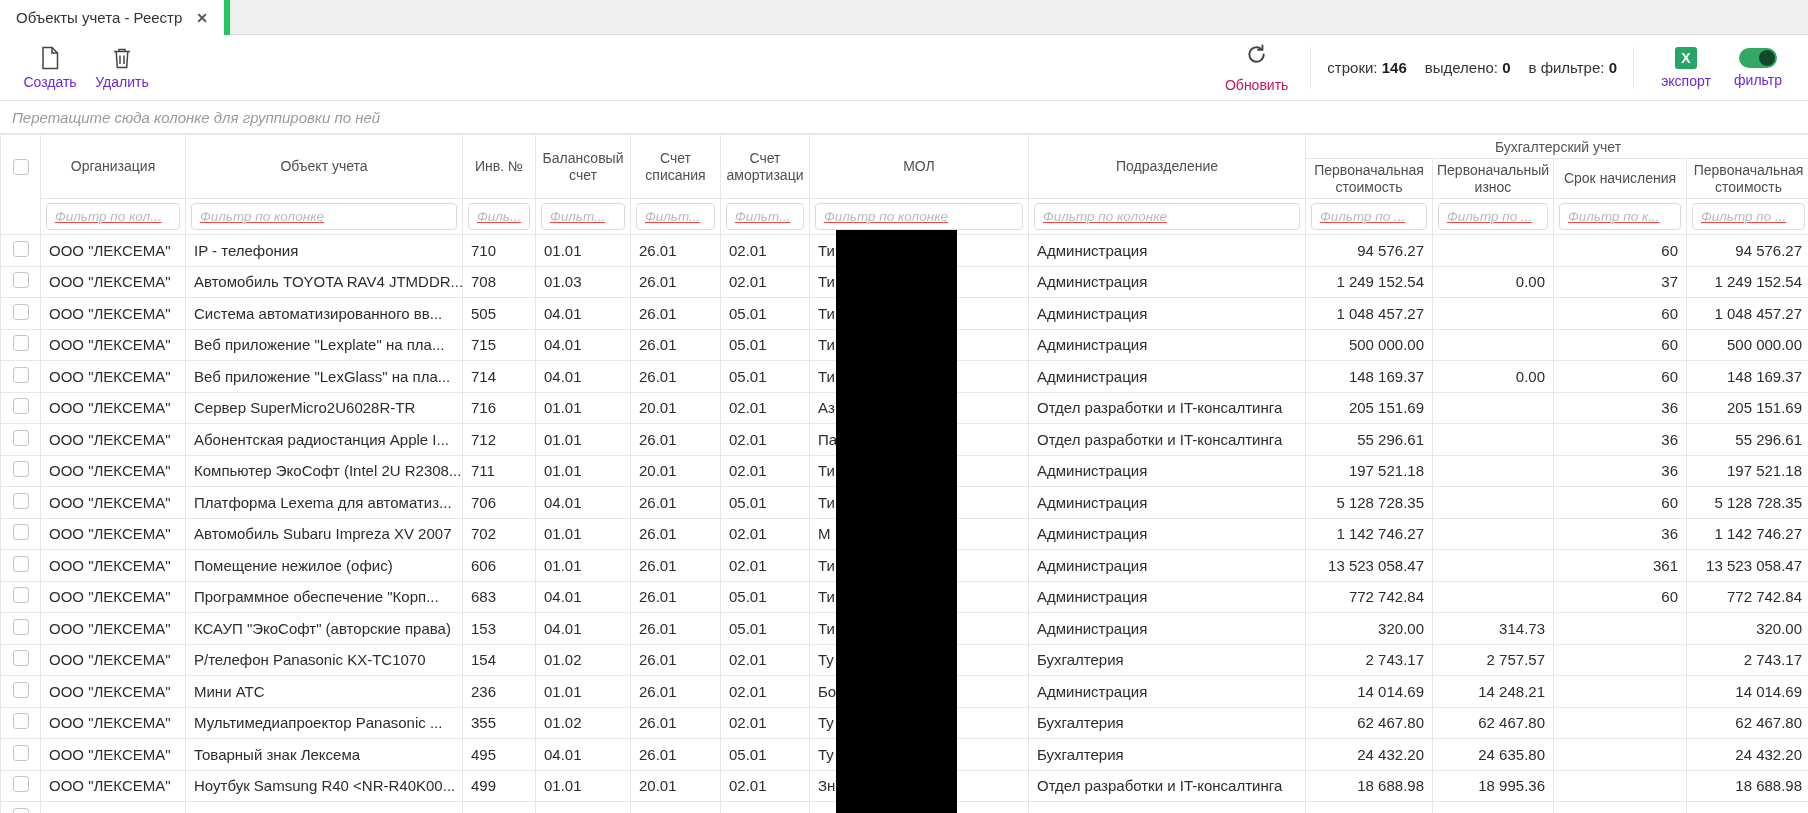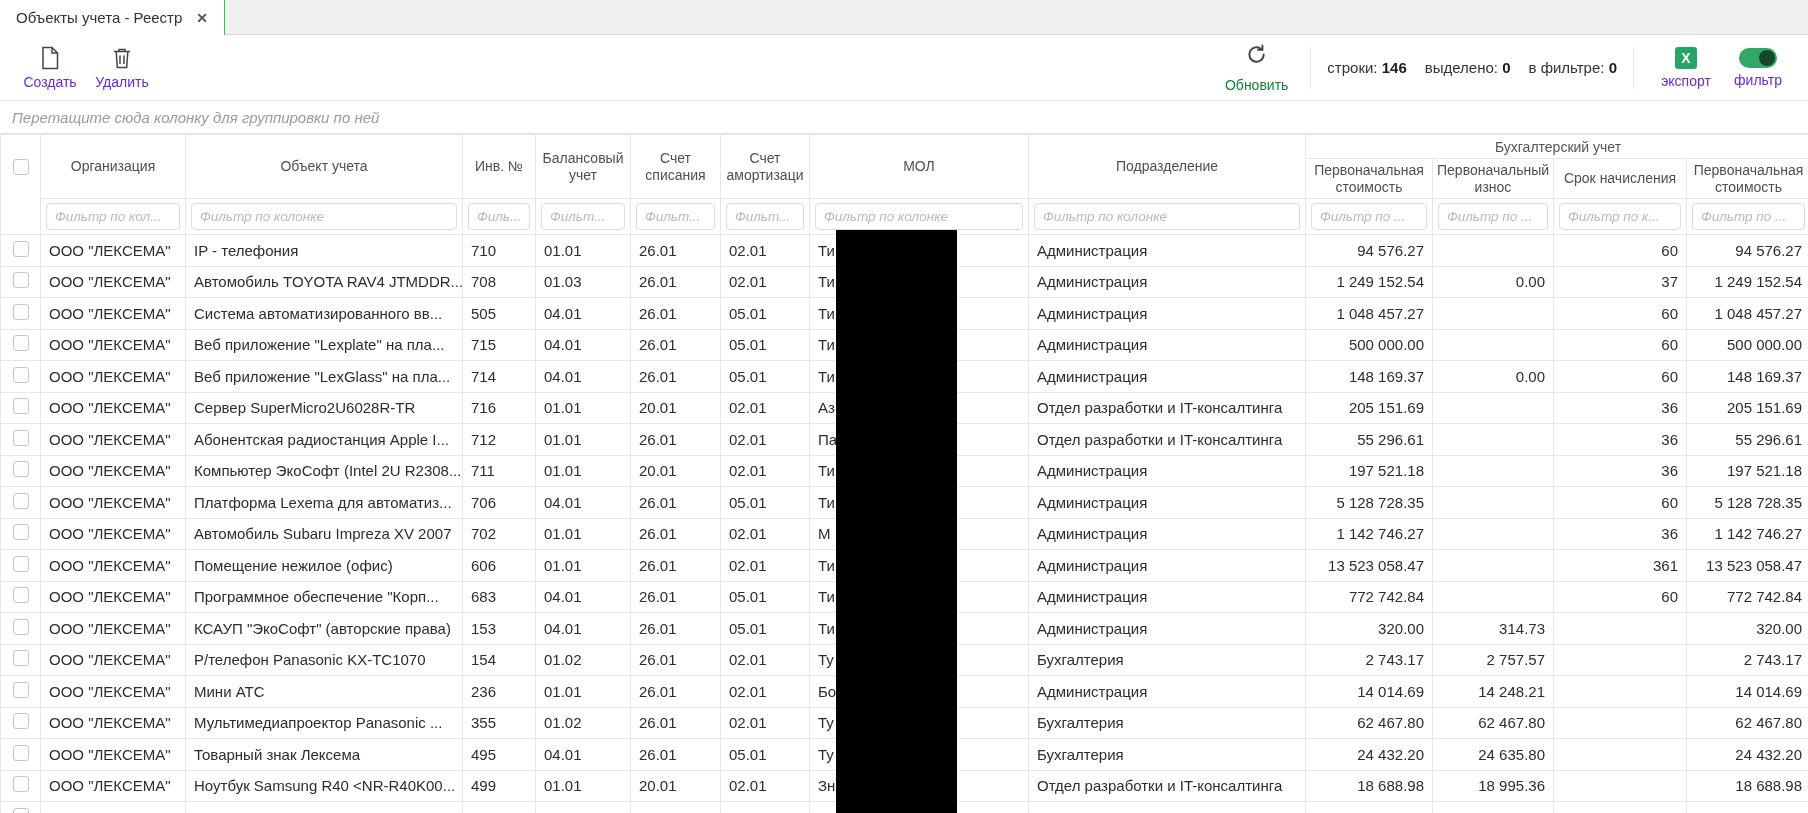--- a/index.html
+++ b/index.html
@@ -3,30 +3,30 @@
 <meta charset="utf-8">
 <style>
   * { box-sizing: border-box; margin: 0; padding: 0; }
   html,body { background:#fff; }
   body { font-family: "Liberation Sans", sans-serif; color:#2d2d2d; }
   .page { position:relative; width:1808px; height:813px; overflow:hidden; background:#fff; }
 
   
   .tabbar { height:35px; background:#f0f0f1; border-bottom:1px solid #d8d8d8; display:flex; align-items:stretch; }
   .tab { background:#fff; display:flex; align-items:center; gap:14px; padding:0 16px;
-         border-right:1px solid #22c55e; margin-bottom:-1px; font-size:15px; color:#333; cursor:default; }
+         border-right:6px solid #22c55e; margin-bottom:-1px; font-size:15px; color:#333; cursor:default; }
   .tab-title { white-space:nowrap; }
   .tab-close { color:#555; font-size:14px; font-weight:bold; cursor:pointer; line-height:1; }
 
   
   .toolbar { height:66px; display:flex; align-items:center; border-bottom:1px solid #e4e4e4; padding:0 14px; background:#fff; }
   .tool-btn { display:flex; flex-direction:column; align-items:center; justify-content:center;
               min-width:72px; gap:4px; cursor:pointer; padding:2px 6px; }
   .tool-btn .lbl { color:#6d28d9; font-size:14px; white-space:nowrap; }
-  .tool-btn .lbl.dark { color:#15803d;margin-top:7px; }
+  .tool-btn .lbl.dark { color:#be185d;margin-top:7px; }
   .icon { display:inline-flex; align-items:center; justify-content:center; }
   .icon svg { display:block; }
   .toolbar-right { margin-left:auto; display:flex; align-items:center; }
   .vdivider { width:1px; height:42px; background:#e7e7e7; margin:0 16px; }
   .stats { display:flex; align-items:center; gap:18px; font-size:15px; color:#333; }
   .stat { white-space:nowrap; }
   .stat b { font-weight:bold; color:#1e1e1e; }
   .toggle { width:38px; height:20px; border-radius:10px; background:#31a864; position:relative; display:inline-block; }
   .toggle .knob { position:absolute; right:2px; top:2px; width:16px; height:16px; border-radius:50%; background:#14482c; }
 
@@ -41,21 +41,21 @@
   th, td { border:1px solid #e7e7e7; overflow:hidden; }
   thead tr.r-group  { height:24px; }
   thead tr.r-cols   { height:40px; }
   thead tr.r-filter { height:36px; }
   thead th { background:#fff; font-weight:normal; }
   .group-h { color:#555; font-size:14px; text-align:center; white-space:nowrap; }
   .col-h { color:#4f4f4f; font-size:14px; text-align:center; white-space:normal;
            line-height:1.18; padding:2px 4px; vertical-align:middle; cursor:pointer; }
   .filter-cell { padding:4px 5px; }
   .filter-cell input { width:100%; height:27px; border:1px solid #dcdcdc; border-radius:4px;
-                       padding:0 8px; font-size:13.5px; font-family:inherit; color:#15803d; outline:none; background:#fff; }
+                       padding:0 8px; font-size:13.5px; font-family:inherit; color:#ef4444; outline:none; background:#fff;text-decoration:underline; }
   .filter-cell input::placeholder { color:#b9b9b9; font-style:italic; }
   tbody td { height:31.5px; padding:0 8px; font-size:15px; color:#2d2d2d; white-space:nowrap; }
   tbody td:nth-child(n+10) { text-align:right; }
   .check-cell { text-align:center; padding:0; vertical-align:middle; }
   .head-check { vertical-align:top; padding-top:24px; text-align:center; }
   .checkbox { display:inline-block; width:16px; height:16px; border:1px solid #c6c6c6;
               border-radius:3px; background:#fdfdfd; cursor:pointer; }
 
   
   .redaction { position:absolute; left:836px; top:230px; width:121px; height:583px; background:#000; z-index:5; }
@@ -132,21 +132,21 @@
       <div class="tool-btn">
         <span class="toggle">
             <span class="knob"></span>
           </span>
         <span class="lbl">фильтр</span>
       </div>
     </div>
   </div>
 
   <div class="groupbar">
-    <span>Перетащите сюда колонку для группировки по ней</span>
+    <span>Перетащите сюда колонке для группировки по ней</span>
   </div>
 
   <div class="grid-wrap">
     <table>
       <colgroup>
         <col style="width:40px">
           <col style="width:145px">
           <col style="width:277px">
           <col style="width:73px">
         <col style="width:95px">
@@ -160,21 +160,21 @@
         <col style="width:124px">
       </colgroup>
       <thead>
         <tr class="r-group">
           <th class="check-cell head-check" rowspan="3">
             <span class="checkbox"></span>
           </th>
         <th class="col-h" rowspan="2">Организация</th>
             <th class="col-h" rowspan="2">Объект учета</th>
             <th class="col-h" rowspan="2">Инв. №</th>
-            <th class="col-h" rowspan="2">Балансовый учет</th>
+            <th class="col-h" rowspan="2">Балансовый счет</th>
             <th class="col-h" rowspan="2">Счет списания</th>
             <th class="col-h" rowspan="2">Счет амортизаци</th>
             <th class="col-h" rowspan="2">МОЛ</th>
             <th class="col-h" rowspan="2">Подразделение</th>
             <th class="group-h" colspan="4">Бухгалтерский учет</th>
           </tr>
         <tr class="r-cols">
             <th class="col-h">Первоначальная стоимость</th>
             <th class="col-h">Первоначальный износ</th>
             <th class="col-h">Срок начисления</th>

